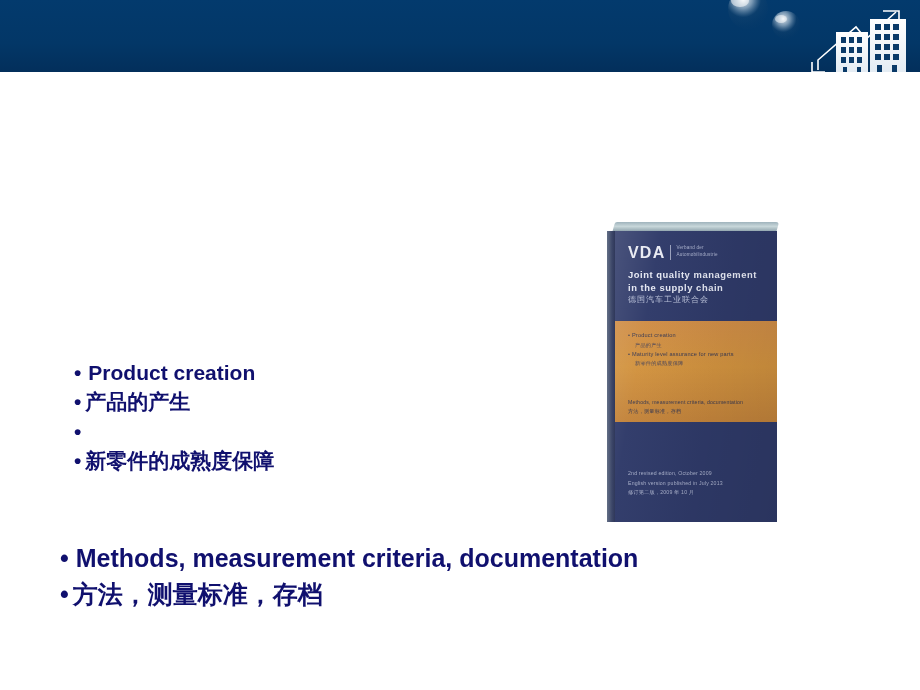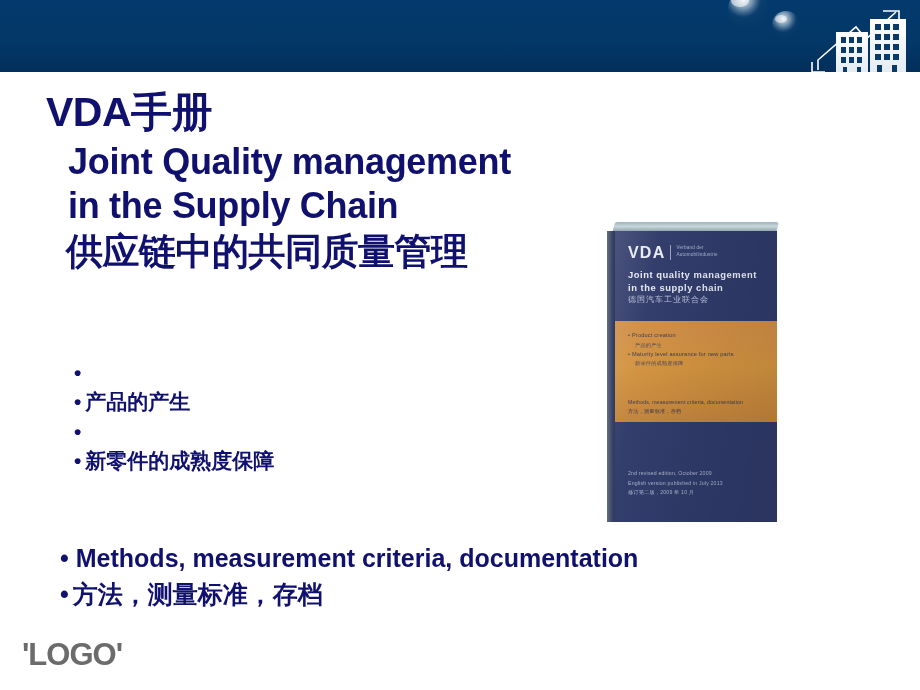--- a/index.html
+++ b/index.html
@@ -315,30 +315,25 @@
           <rect x="185" y="54" width="6" height="6"></rect>
             <rect x="194" y="54" width="6" height="6"></rect>
             <rect x="203" y="54" width="6" height="6"></rect>
           <rect x="187" y="65" width="5" height="7"></rect>
             <rect x="202" y="65" width="5" height="7"></rect>
         </g>
       </g>
     </svg>
   </div>
 
-  <div class="title-block">
-    <div class="title-line title-cn-main">VDA手册</div>
-    <div class="title-line title-en1">Joint Quality management</div>
-    <div class="title-line title-en2">in the Supply Chain</div>
-    <div class="title-line title-cn-sub">供应链中的共同质量管理</div>
-  </div>
 
   <div class="bullets-upper">
     <div class="bullet-row">
       <span class="bullet-dot">•</span>
+      <span>Product creation</span>
     </div>
     <div class="bullet-row cjk">
       <span class="bullet-dot">•</span>
       <span>产品的产生</span>
     </div>
     <div class="bullet-row">
       <span class="bullet-dot">•</span>
     </div>
     <div class="bullet-row cjk">
       <span class="bullet-dot">•</span>
@@ -393,15 +388,14 @@
       <div class="bk-footer">
         <div>2nd revised edition, October 2009</div>
         <div>English version published in July 2013</div>
         <div>修订第二版，2009 年 10 月</div>
       </div>
 
       <div class="book-sheen"></div>
     </div>
   </div>
 
-  <div class="logo">'LOGO'</div>
 
 </div>
 
 </body></html>

